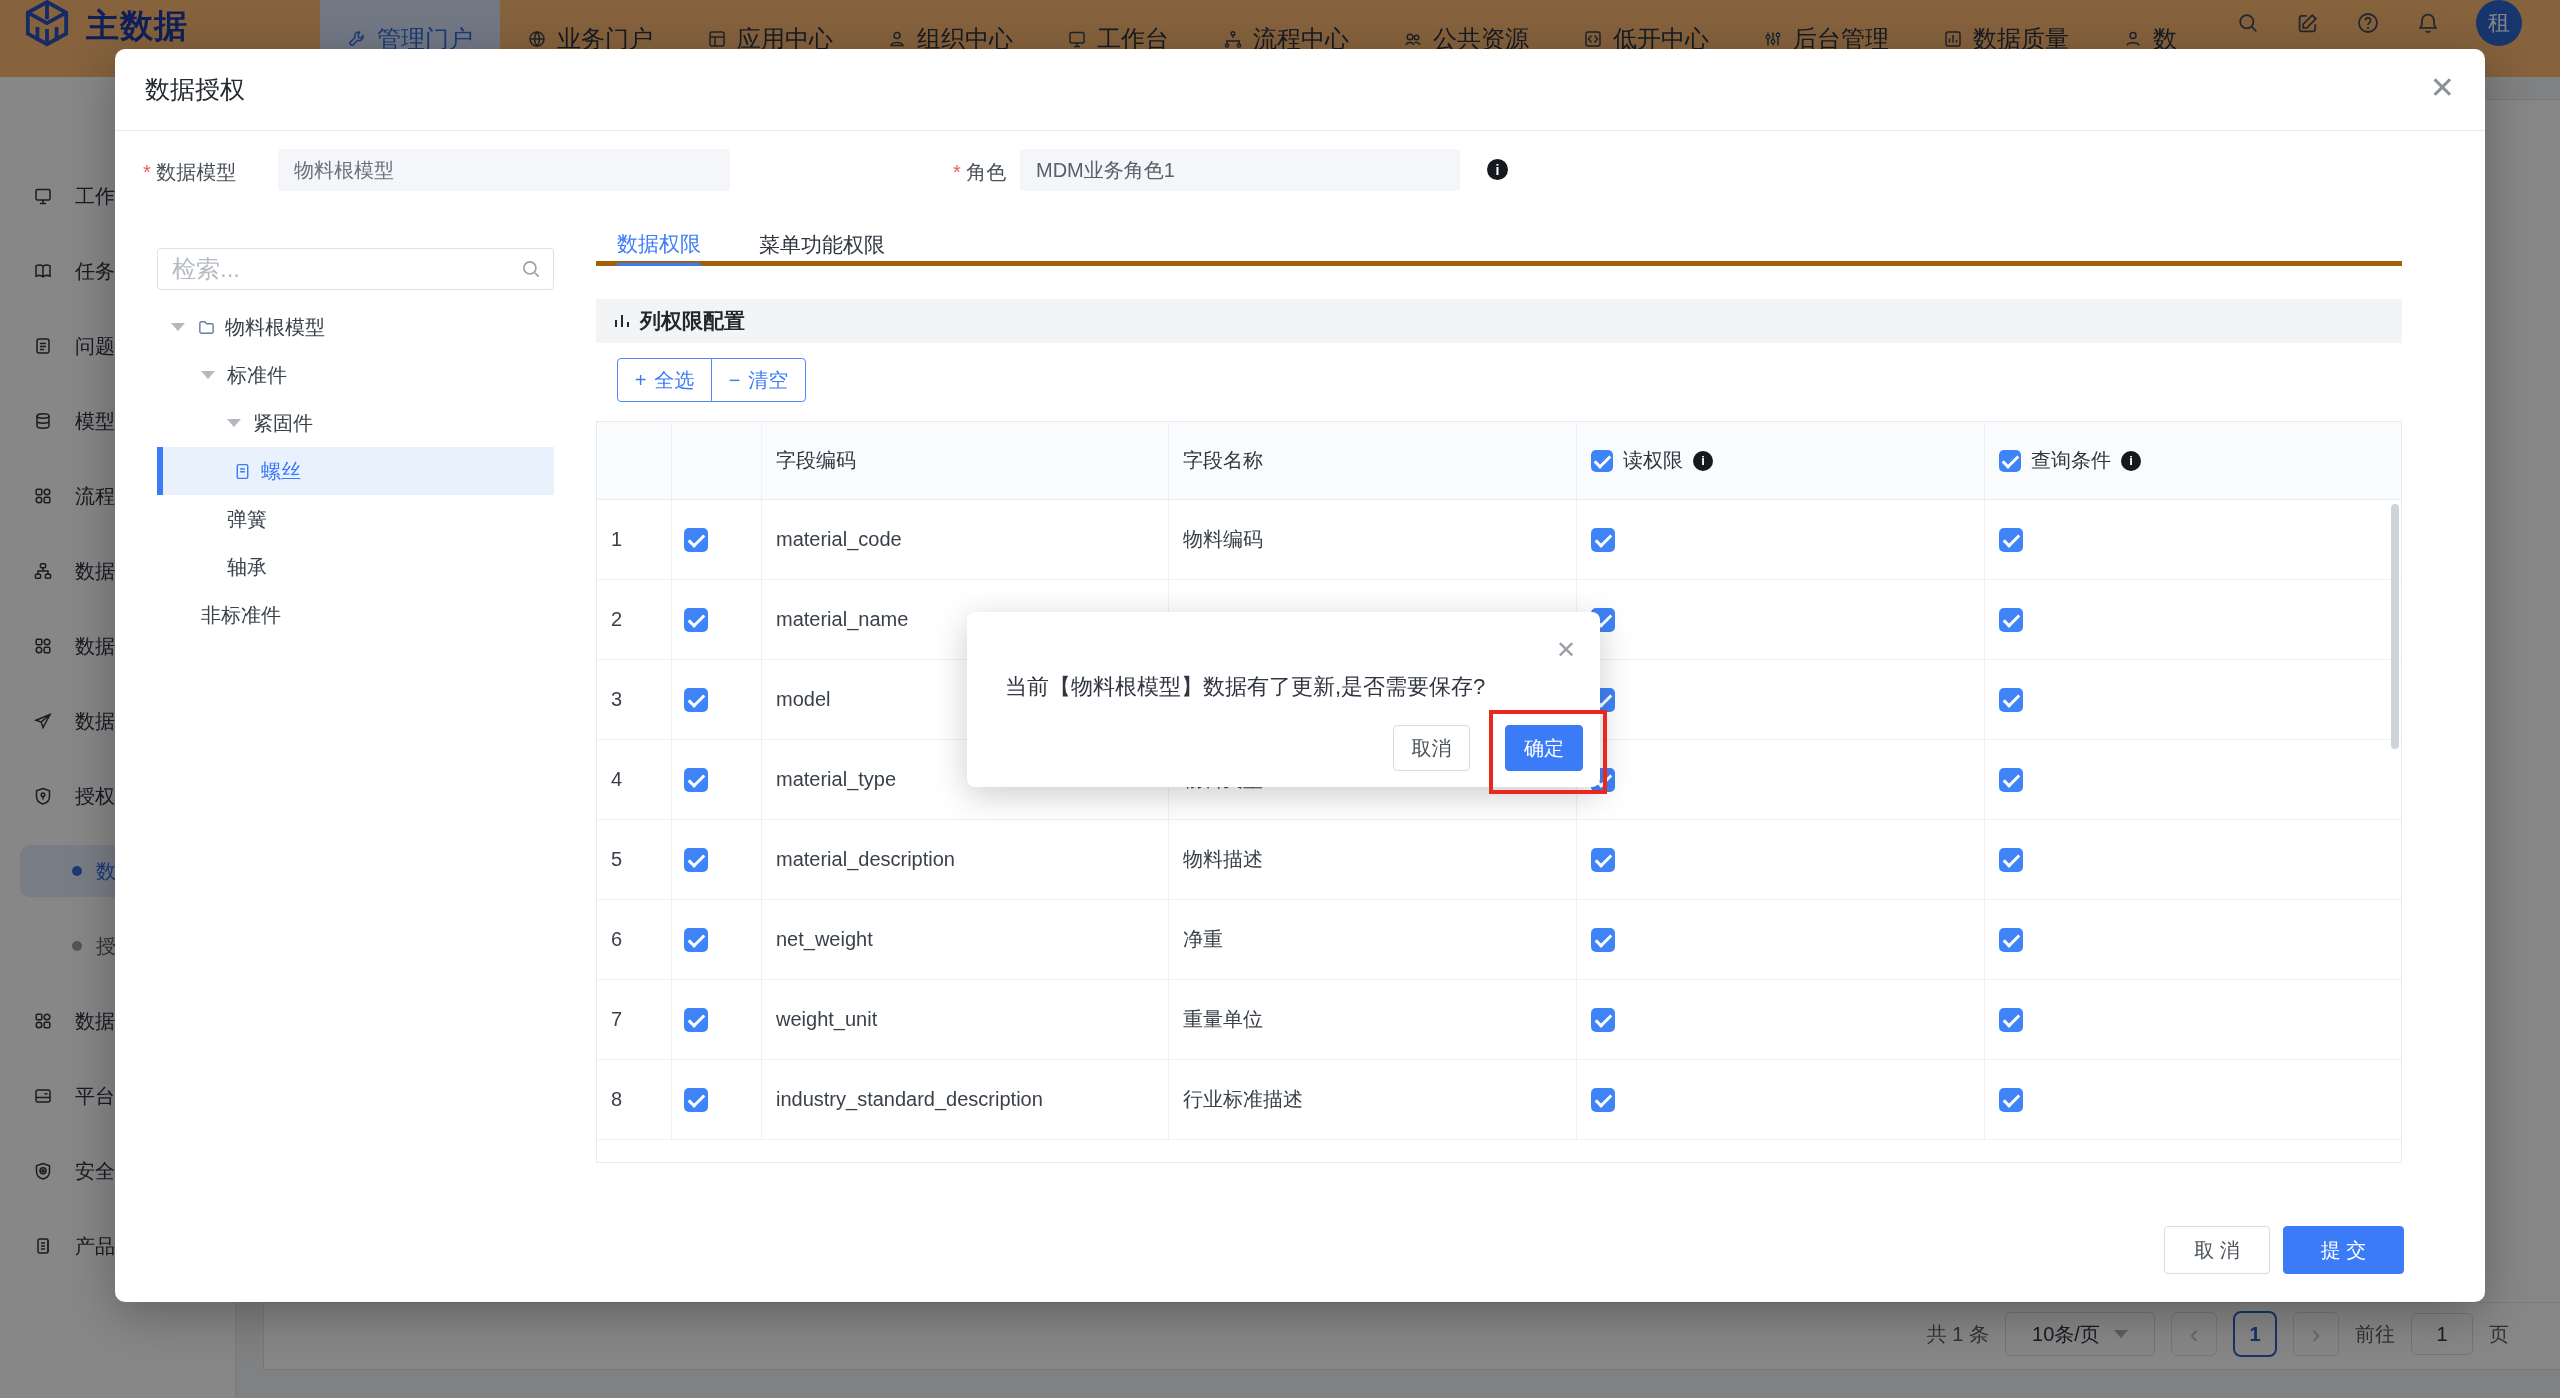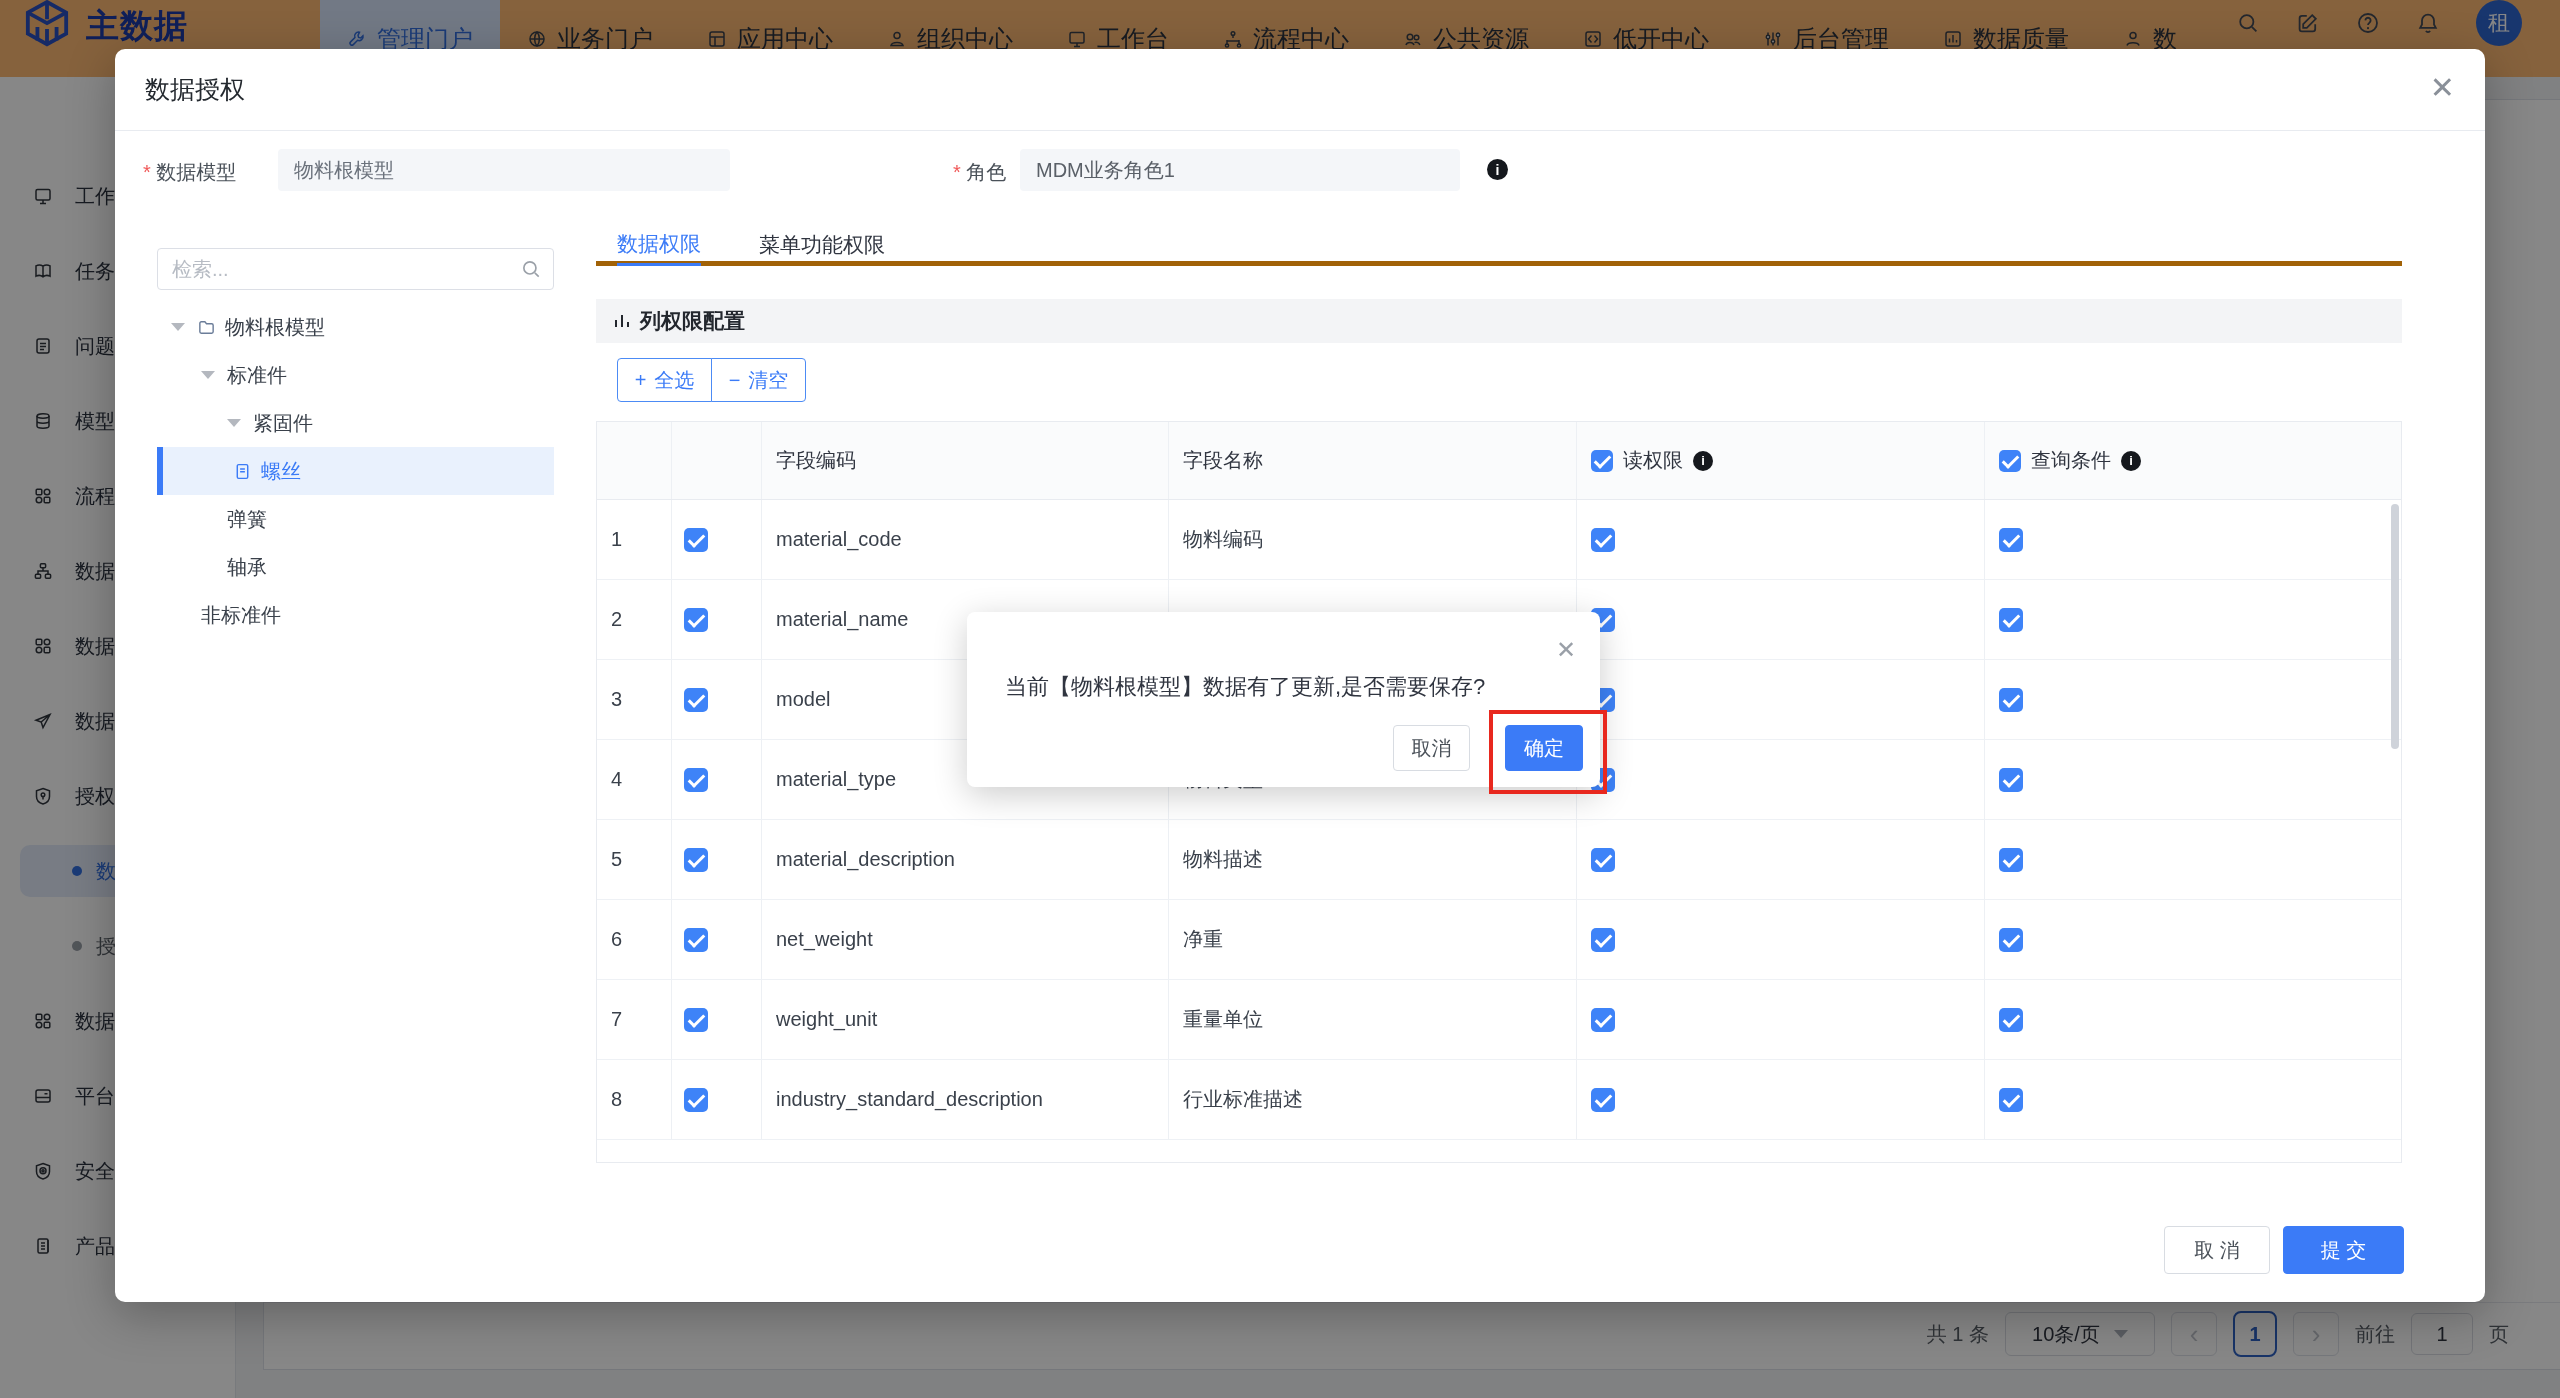--- a/index.html
+++ b/index.html
@@ -48,21 +48,21 @@
   .form-label{position:absolute;font-size:20px;color:#4a5159;}
   .form-label.req::before{content:"* ";color:#f05a5a;}
   .form-input{position:absolute;height:42px;background:#f4f6f9;border:none;border-radius:4px;padding:0 16px;
               font-size:20px;color:#6b727c;box-sizing:border-box;font-family:inherit;}
   .info-icon{position:absolute;width:21px;height:21px;border-radius:50%;background:#15181d;color:#fff;
              display:flex;align-items:center;justify-content:center;font-size:14px;font-weight:bold;}
   .info-icon::after{content:"i";}
   
   .tree{position:absolute;left:42px;top:199px;width:397px;}
   .tree-search{width:100%;height:42px;border:1px solid #dcdfe6;border-radius:4px;box-sizing:border-box;
-               padding:0 40px 0 14px;font-size:20px;color:#303540;font-family:inherit;}
+               padding:0 40px 0 14px;font-size:24px;color:#303540;font-family:inherit;}
   .tree-search::placeholder{color:#b7bcc4;}
   .tree-search-ic{position:absolute;right:12px;top:10px;color:#9aa0a8;}
   .tree-nodes{margin-top:13px;position:relative;}
   .tree-node{height:48px;display:flex;align-items:center;font-size:20px;color:#3a414b;cursor:pointer;position:relative;box-sizing:border-box;}
   .tree-node.sel{background:#e9f1fd;color:#3b7bf7;}
   .tree-node.sel::before{content:"";position:absolute;left:0;top:0;bottom:0;width:6px;background:#3b7bf7;}
   .tree-caret{width:0;height:0;border-left:7px solid transparent;border-right:7px solid transparent;
               border-top:8px solid #b4b8bf;margin-right:12px;flex:0 0 auto;}
   .tree-ic{display:flex;margin-right:9px;flex:0 0 auto;}
   

